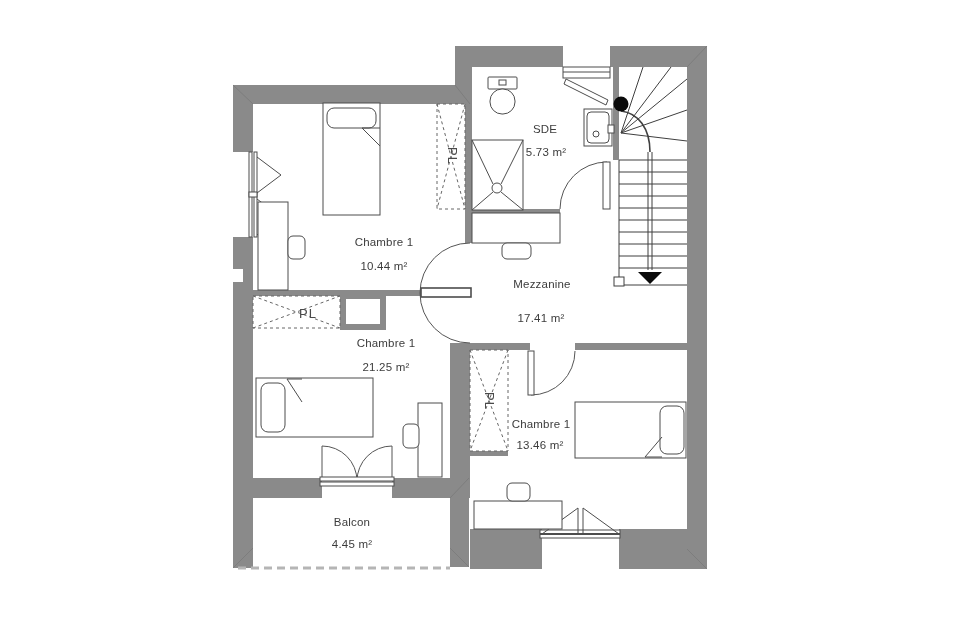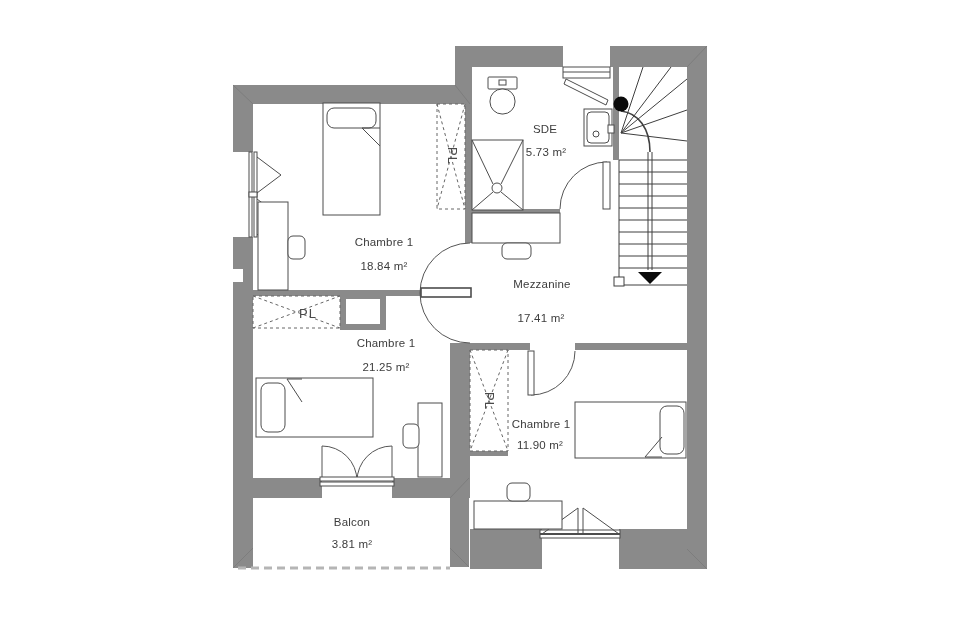--- a/index.html
+++ b/index.html
@@ -209,31 +209,31 @@
     <rect x="474" y="501" width="88" height="28"></rect>
     <rect x="507" y="483" width="23" height="18" rx="5"></rect>
   </g>
 
 </svg>
 
   <div class="plan-label" style="left:545px;top:129px;">SDE</div>
   <div class="plan-label" style="left:546px;top:152px;">5.73 m²</div>
 
   <div class="plan-label" style="left:384px;top:242px;">Chambre 1</div>
-  <div class="plan-label" style="left:384px;top:266px;">18.84 m²</div>
+  <div class="plan-label" style="left:384px;top:266px;">10.44 m²</div>
 
   <div class="plan-label" style="left:542px;top:284px;">Mezzanine</div>
   <div class="plan-label" style="left:541px;top:318px;">17.41 m²</div>
 
   <div class="plan-label" style="left:386px;top:343px;">Chambre 1</div>
   <div class="plan-label" style="left:386px;top:367px;">21.25 m²</div>
 
   <div class="plan-label" style="left:541px;top:424px;">Chambre 1</div>
-  <div class="plan-label" style="left:540px;top:445px;">11.90 m²</div>
+  <div class="plan-label" style="left:540px;top:445px;">13.46 m²</div>
 
   <div class="plan-label" style="left:352px;top:522px;">Balcon</div>
-  <div class="plan-label" style="left:352px;top:544px;">3.81 m²</div>
+  <div class="plan-label" style="left:352px;top:544px;">4.45 m²</div>
 
   <div class="pl-label pl-vert" style="left:452px;top:156px;">PL</div>
   <div class="pl-label" style="left:308px;top:313px;">PL</div>
   <div class="pl-label pl-vert" style="left:489px;top:401px;">PL</div>
 
 </div>
 
 </body></html>

